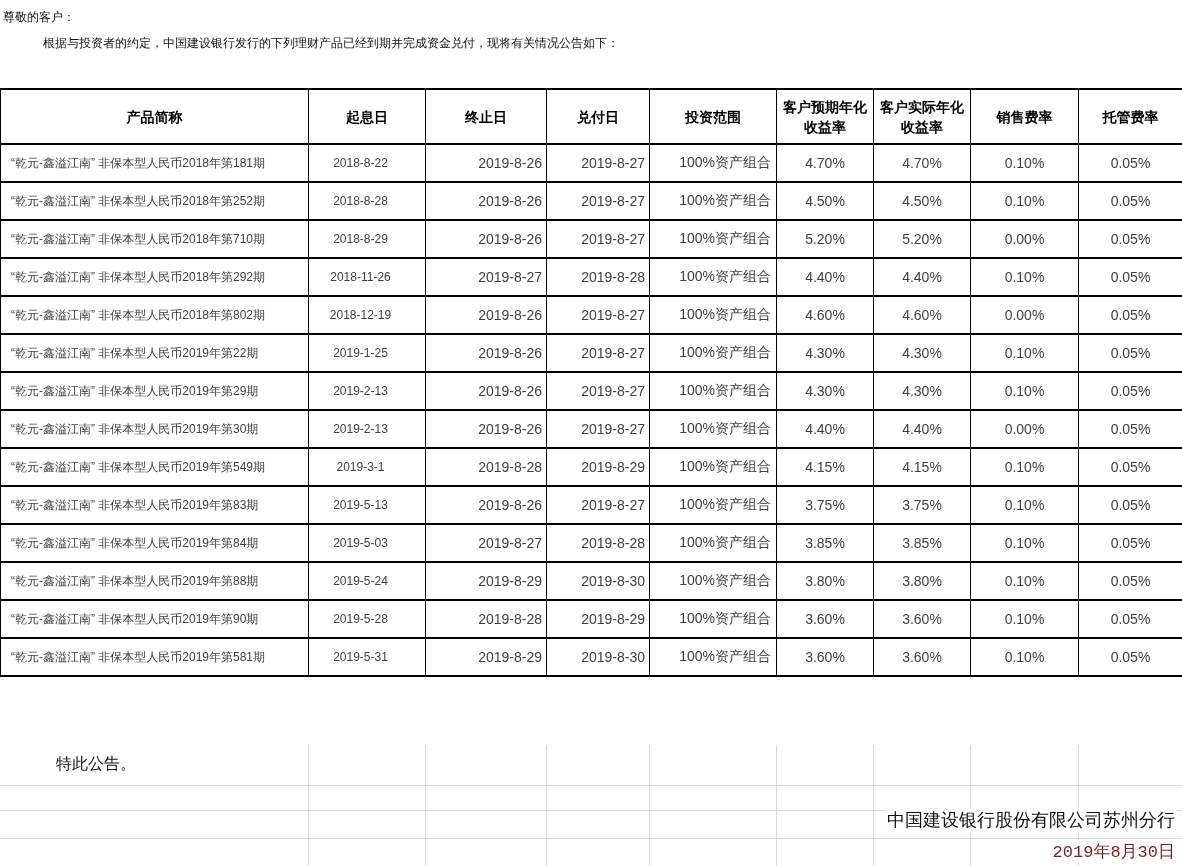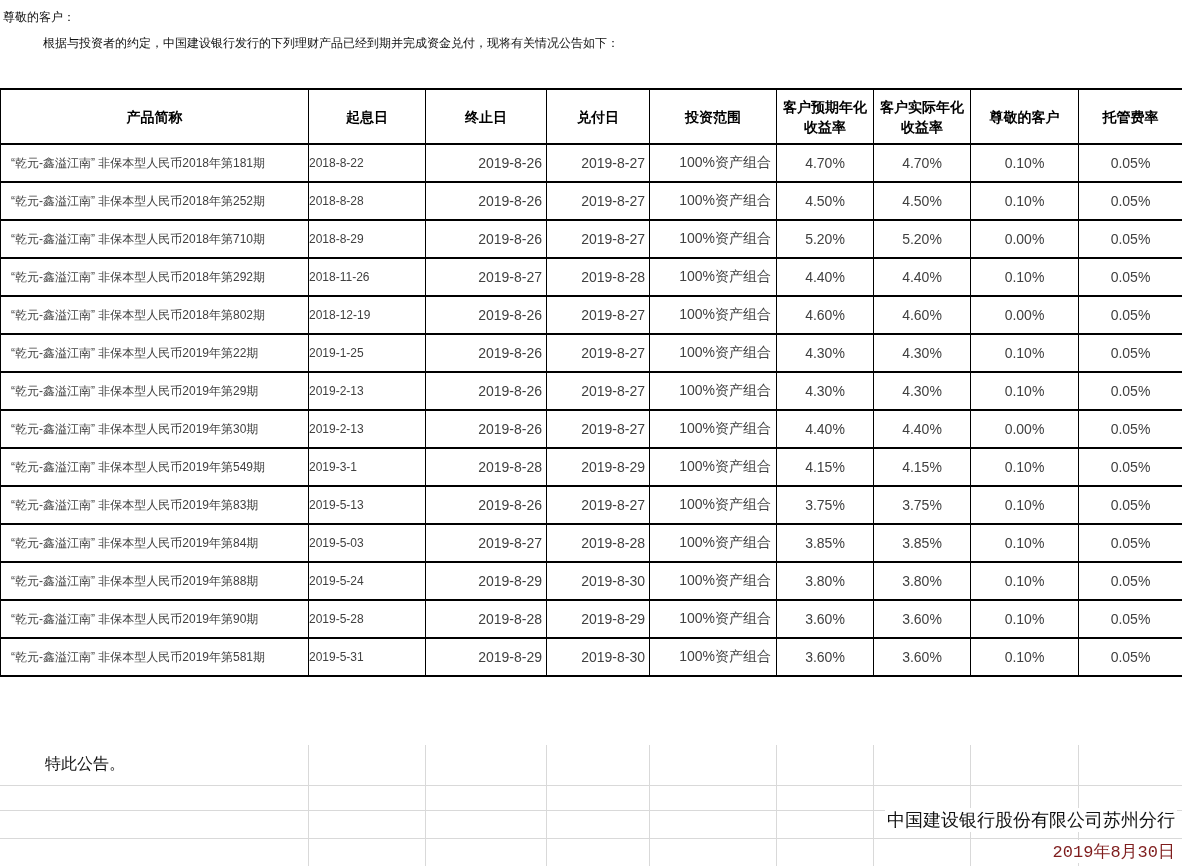--- a/index.html
+++ b/index.html
@@ -35,35 +35,35 @@
     font-size:14px;
     font-weight:bold;
     text-align:center;
     color:#000;
     white-space:normal;
     line-height:20px;
     padding:0 6px;
   }
   table.products td { height:38px; color:#404040; }
   td.c0 { text-align:left;  padding-left:10px;  font-size:12px;margin-left:30px; }
-  td.c1 { text-align:left; padding-right:13px;  font-size:12px; }
+  td.c1 { text-align:center; padding-right:13px;  font-size:12px; }
   td.c2, td.c3 { text-align:right; padding-right:4px; font-size:14px; }
   td.c4 { text-align:right; padding-right:5px;  font-size:14px; }
   td.c5, td.c6, td.c7, td.c8 { text-align:center; font-size:14px; }
 
   
   .bottom-area { position:absolute; top:745px; left:0; width:1182px; height:121px; }
   .gline { position:absolute; background:#d9d9d9; }
   .gv { top:0; width:1px; height:121px; }
   .gh { left:0; width:1182px; height:1px; }
   .gv1{left:308px}.gv2{left:425px}.gv3{left:546px}.gv4{left:649px}
   .gv5{left:776px}.gv6{left:873px}.gv7{left:970px}.gv8{left:1078px}
   .gh1{top:40px}.gh2{top:65px}.gh3{top:93px}
 
-  .closing-text { position:absolute; top:9px; left:43px; font-size:16px; color:#111; background:#fff; padding:0 2px; }
+  .closing-text { position:absolute; top:9px; left:54px; font-size:16px; color:#111; background:#fff; padding:0 2px; }
   .signature    { position:absolute; top:63px; right:5px; font-size:18px; color:#111; background:#fff; padding:0 2px; }
   .announce-date{ position:absolute; top:95px; right:5px; font-size:17px; color:#7f1d1d; background:#fff; padding:0 2px;font-family:Liberation Mono, monospace; }
 </style>
 </head>
 <body>
 
 <div class="page">
 
   <div class="intro-block">
     <div class="intro-line1">尊敬的客户：</div>
@@ -84,21 +84,21 @@
     </colgroup>
     <thead>
       <tr>
         <th>产品简称</th>
         <th>起息日</th>
         <th>终止日</th>
         <th>兑付日</th>
         <th>投资范围</th>
         <th>客户预期年化收益率</th>
         <th>客户实际年化收益率</th>
-        <th>尊敬的客户</th>
+        <th>销售费率</th>
         <th>托管费率</th>
       </tr>
     </thead>
     <tbody id="products-tbody">
         <tr>
           <td class="c0">“乾元-鑫溢江南” 非保本型人民币2018年第181期</td>
           <td class="c1">2018-8-22</td>
           <td class="c2">2019-8-26</td>
           <td class="c3">2019-8-27</td>
           <td class="c4">100%资产组合</td>

